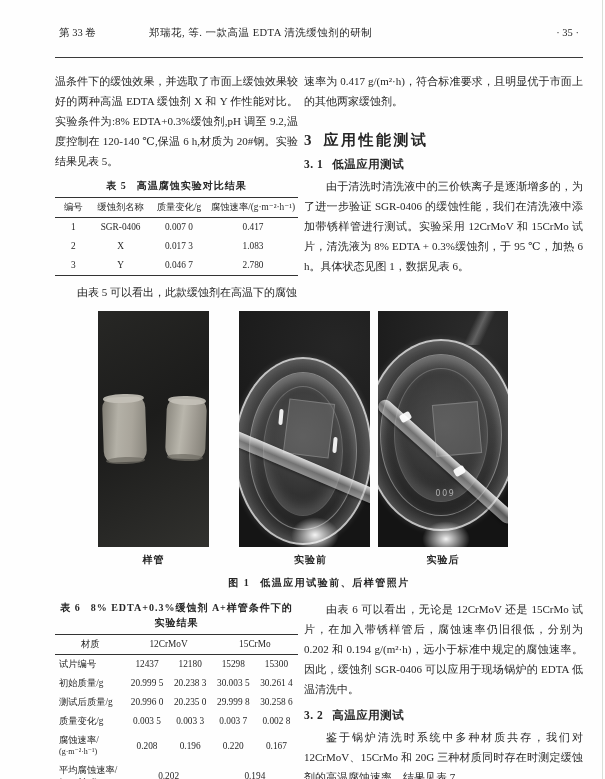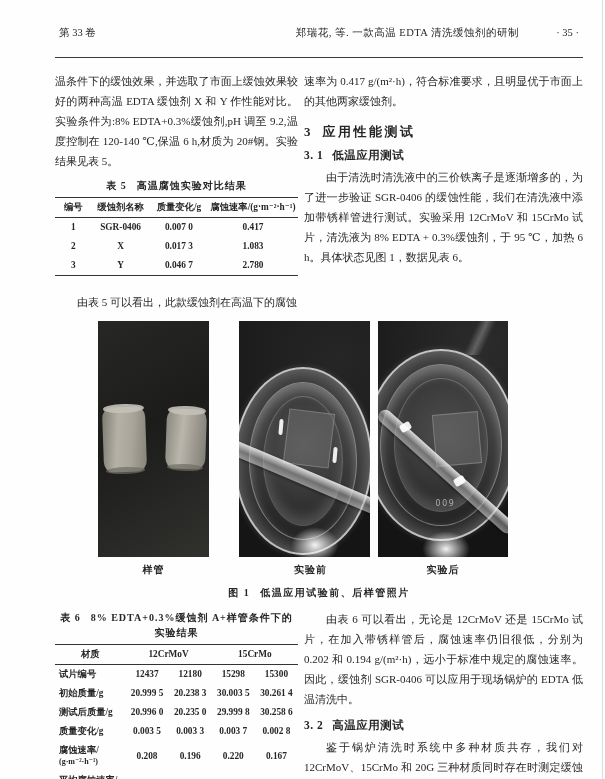--- a/index.html
+++ b/index.html
@@ -7,43 +7,43 @@
     position:relative; width:605px; height:779px; overflow:hidden;
     background:#fefefe; color:#262626;
     font-family:"Liberation Serif","DejaVu Serif",serif;
   }
   .scan-edge-r { position:absolute; right:2px; top:0; bottom:0; width:1px; background:#c9d2c9; opacity:.7; }
   .content { position:absolute; left:55px; top:26px; width:528px; }
 
   
   .hdr { display:flex; align-items:baseline; font-size:10.5px; padding:0 4px 17px 4px; border-bottom:1.6px solid #3b3b3b; }
   .hdr .vol { width:90px; }
-  .hdr .ttl { flex:1; text-align:right; letter-spacing:.5px; }
+  .hdr .ttl { flex:1; text-align:left; letter-spacing:.5px; }
   .hdr .pno { width:60px; text-align:right; }
 
   
   .cols { display:flex; gap:6px; }
   .cols-top { margin-top:13px; }
   .cols-bot { margin-top:9px; }
   .col-l { width:243px; flex:none; }
   .col-r { flex:1; min-width:0; }
 
   p.body { margin:0; font-size:11px; line-height:20px; text-align:justify; }
   p.indent { text-indent:2em; }
 
-  .h-sec { margin:12px 0 7px 0; font-size:13px; font-weight:bold; letter-spacing:2.5px; }
+  .h-sec { margin:20px 0 7px 0; font-size:15px; font-weight:bold; letter-spacing:2.5px; }
   .h-sec .num { letter-spacing:0; margin-right:12px; }
   .h-sub { margin:7px 0 4px 0; font-size:11.5px; font-weight:bold; letter-spacing:.5px; }
   .h-sub .num { margin-right:9px; }
 
   
   .tbl-cap { text-align:center; font-size:10px; font-weight:bold; letter-spacing:1px; margin:8px 0 4px 0; }
   .tbl-cap .tno { margin-right:10px; }
   table.bt { width:100%; border-collapse:collapse; font-size:9.3px; border-top:1.5px solid #333; border-bottom:1.5px solid #333; }
-  table.bt th, table.bt td { padding:4px 1px; text-align:center; font-weight:bold; line-height:11px; }
+  table.bt th, table.bt td { padding:4px 1px; text-align:center; font-weight:normal; line-height:11px; }
   table.bt thead tr, table.bt tr.rule-below { border-bottom:.9px solid #333; }
   table.t6 td.lbl, table.t6 th.lbl { text-align:left; padding-left:4px; }
   table.t6 td, table.t6 th { padding:4px 1px; }
   .sup2 { font-size:8px; }
 
   
   .figure { position:relative; height:236px; margin-top:9px; }
   .photo { position:absolute; top:0; height:236px; overflow:hidden; }
   .photo-tubes { left:43px; width:111px; background:linear-gradient(150deg,#272725 0%,#1c1c1b 45%,#31312e 100%); }
   .cyl { position:absolute; border-radius:9px/11px; }
@@ -143,21 +143,21 @@
             </tr>
             <tr>
               <td>3</td>
               <td>Y</td>
               <td>0.046 7</td>
               <td>2.780</td>
             </tr>
           </tbody>
         </table>
 
-        <p class="body indent" style="margin-top:16px;">由表 5 可以看出，此款缓蚀剂在高温下的腐蚀</p>
+        <p class="body indent" style="margin-top:6px;">由表 5 可以看出，此款缓蚀剂在高温下的腐蚀</p>
       </div>
 
       <div class="col-r">
         <p class="body">速率为 0.417 g/(m²·h)，符合标准要求，且明显优于市面上的其他两家缓蚀剂。</p>
         <div class="h-sec">
           <span class="num">3</span><span>应用性能测试</span>
         </div>
         <div class="h-sub">
           <span class="num">3. 1</span><span>低温应用测试</span>
         </div>

